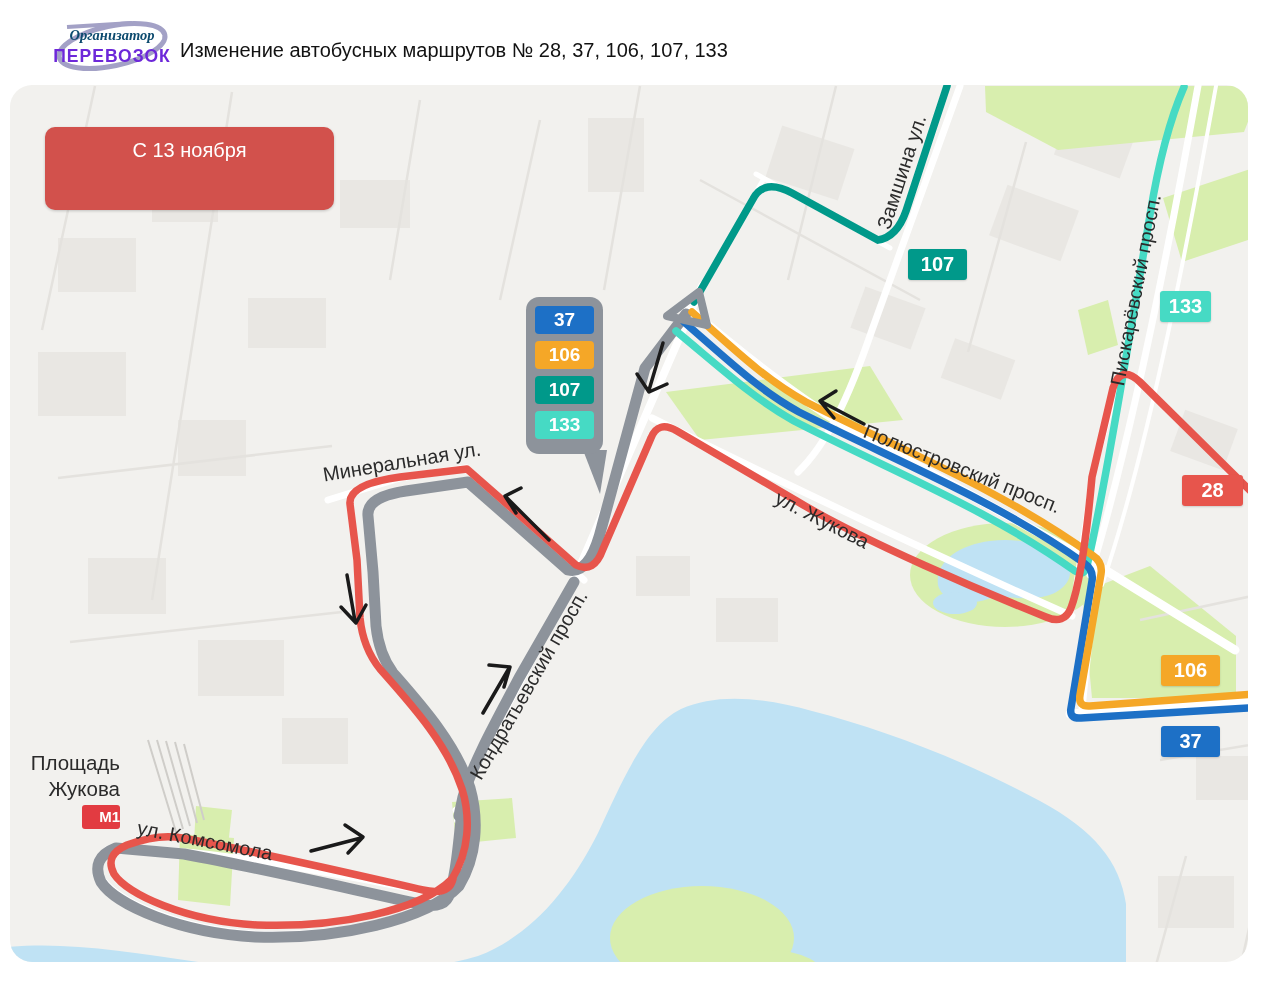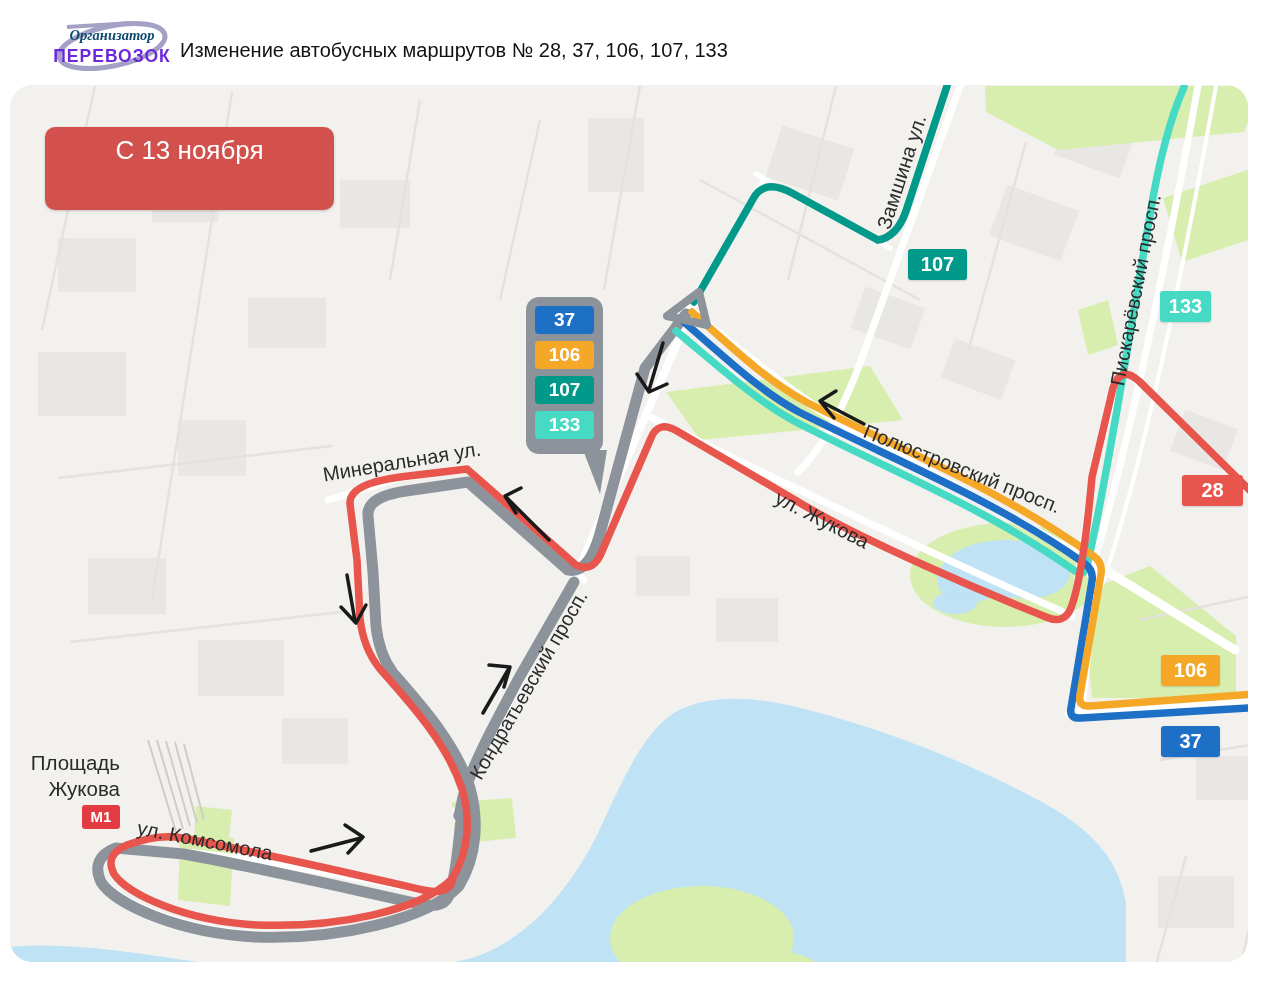--- a/index.html
+++ b/index.html
@@ -8,33 +8,33 @@
   .abs{position:absolute;}
   
   .logo{left:52px;top:10px;width:120px;height:68px;}
   .logo-l1{left:0;top:17px;width:120px;text-align:center;font-family:"Liberation Serif",serif;
            font-style:italic;font-weight:700;font-size:14.5px;color:#0c4a6e;}
   .logo-l2{left:0;top:36px;width:120px;text-align:center;font-weight:800;font-size:17.5px;
            letter-spacing:1px;color:#6d28d9;}
   .title{left:180px;top:39px;font-size:20px;font-weight:500;color:#121212;white-space:nowrap;}
   
   .notice{left:45px;top:127px;width:289px;height:83px;border-radius:10px;color:#fff;
-          text-align:center;font-size:26px;line-height:37px;padding-top:5px;box-sizing:border-box;
+          text-align:center;font-size:20px;line-height:37px;padding-top:5px;box-sizing:border-box;
           box-shadow:0 1px 3px rgba(0,0,0,.2);}
   
   .callout{left:526px;top:297px;width:77px;height:157px;border-radius:13px;padding-top:9px;box-sizing:border-box;}
   .callout .rb{width:59px;height:28px;margin:0 auto 7px auto;}
   .rb{border-radius:4px;color:#fff;font-weight:700;font-size:19px;text-align:center;line-height:28px;}
   .map-badge{border-radius:3px;color:#fff;font-weight:700;font-size:20px;text-align:center;
              line-height:31px;height:31px;box-shadow:0 1px 2px rgba(0,0,0,.15);}
   
   .street{font-size:20px;color:#2b2b2b;white-space:nowrap;transform-origin:center;}
   .place{left:2px;top:750px;width:90px;text-align:right;font-size:20.5px;line-height:26px;color:#2b2b2b;margin-left:28px;}
   .metro{display:inline-block;width:38px;height:24px;border-radius:3px;color:#fff;font-weight:700;
-         font-size:15px;text-align:center;line-height:24px;margin-top:3px;}
+         font-size:15px;line-height:24px;margin-top:3px;}
   svg{display:block;}
 </style>
 </head>
 <body>
 
 <div class="page">
 
   <svg class="abs" style="left:0;top:0" width="1280" height="987" viewBox="0 0 1280 987">
     <defs>
       <clipPath id="mapclip">

